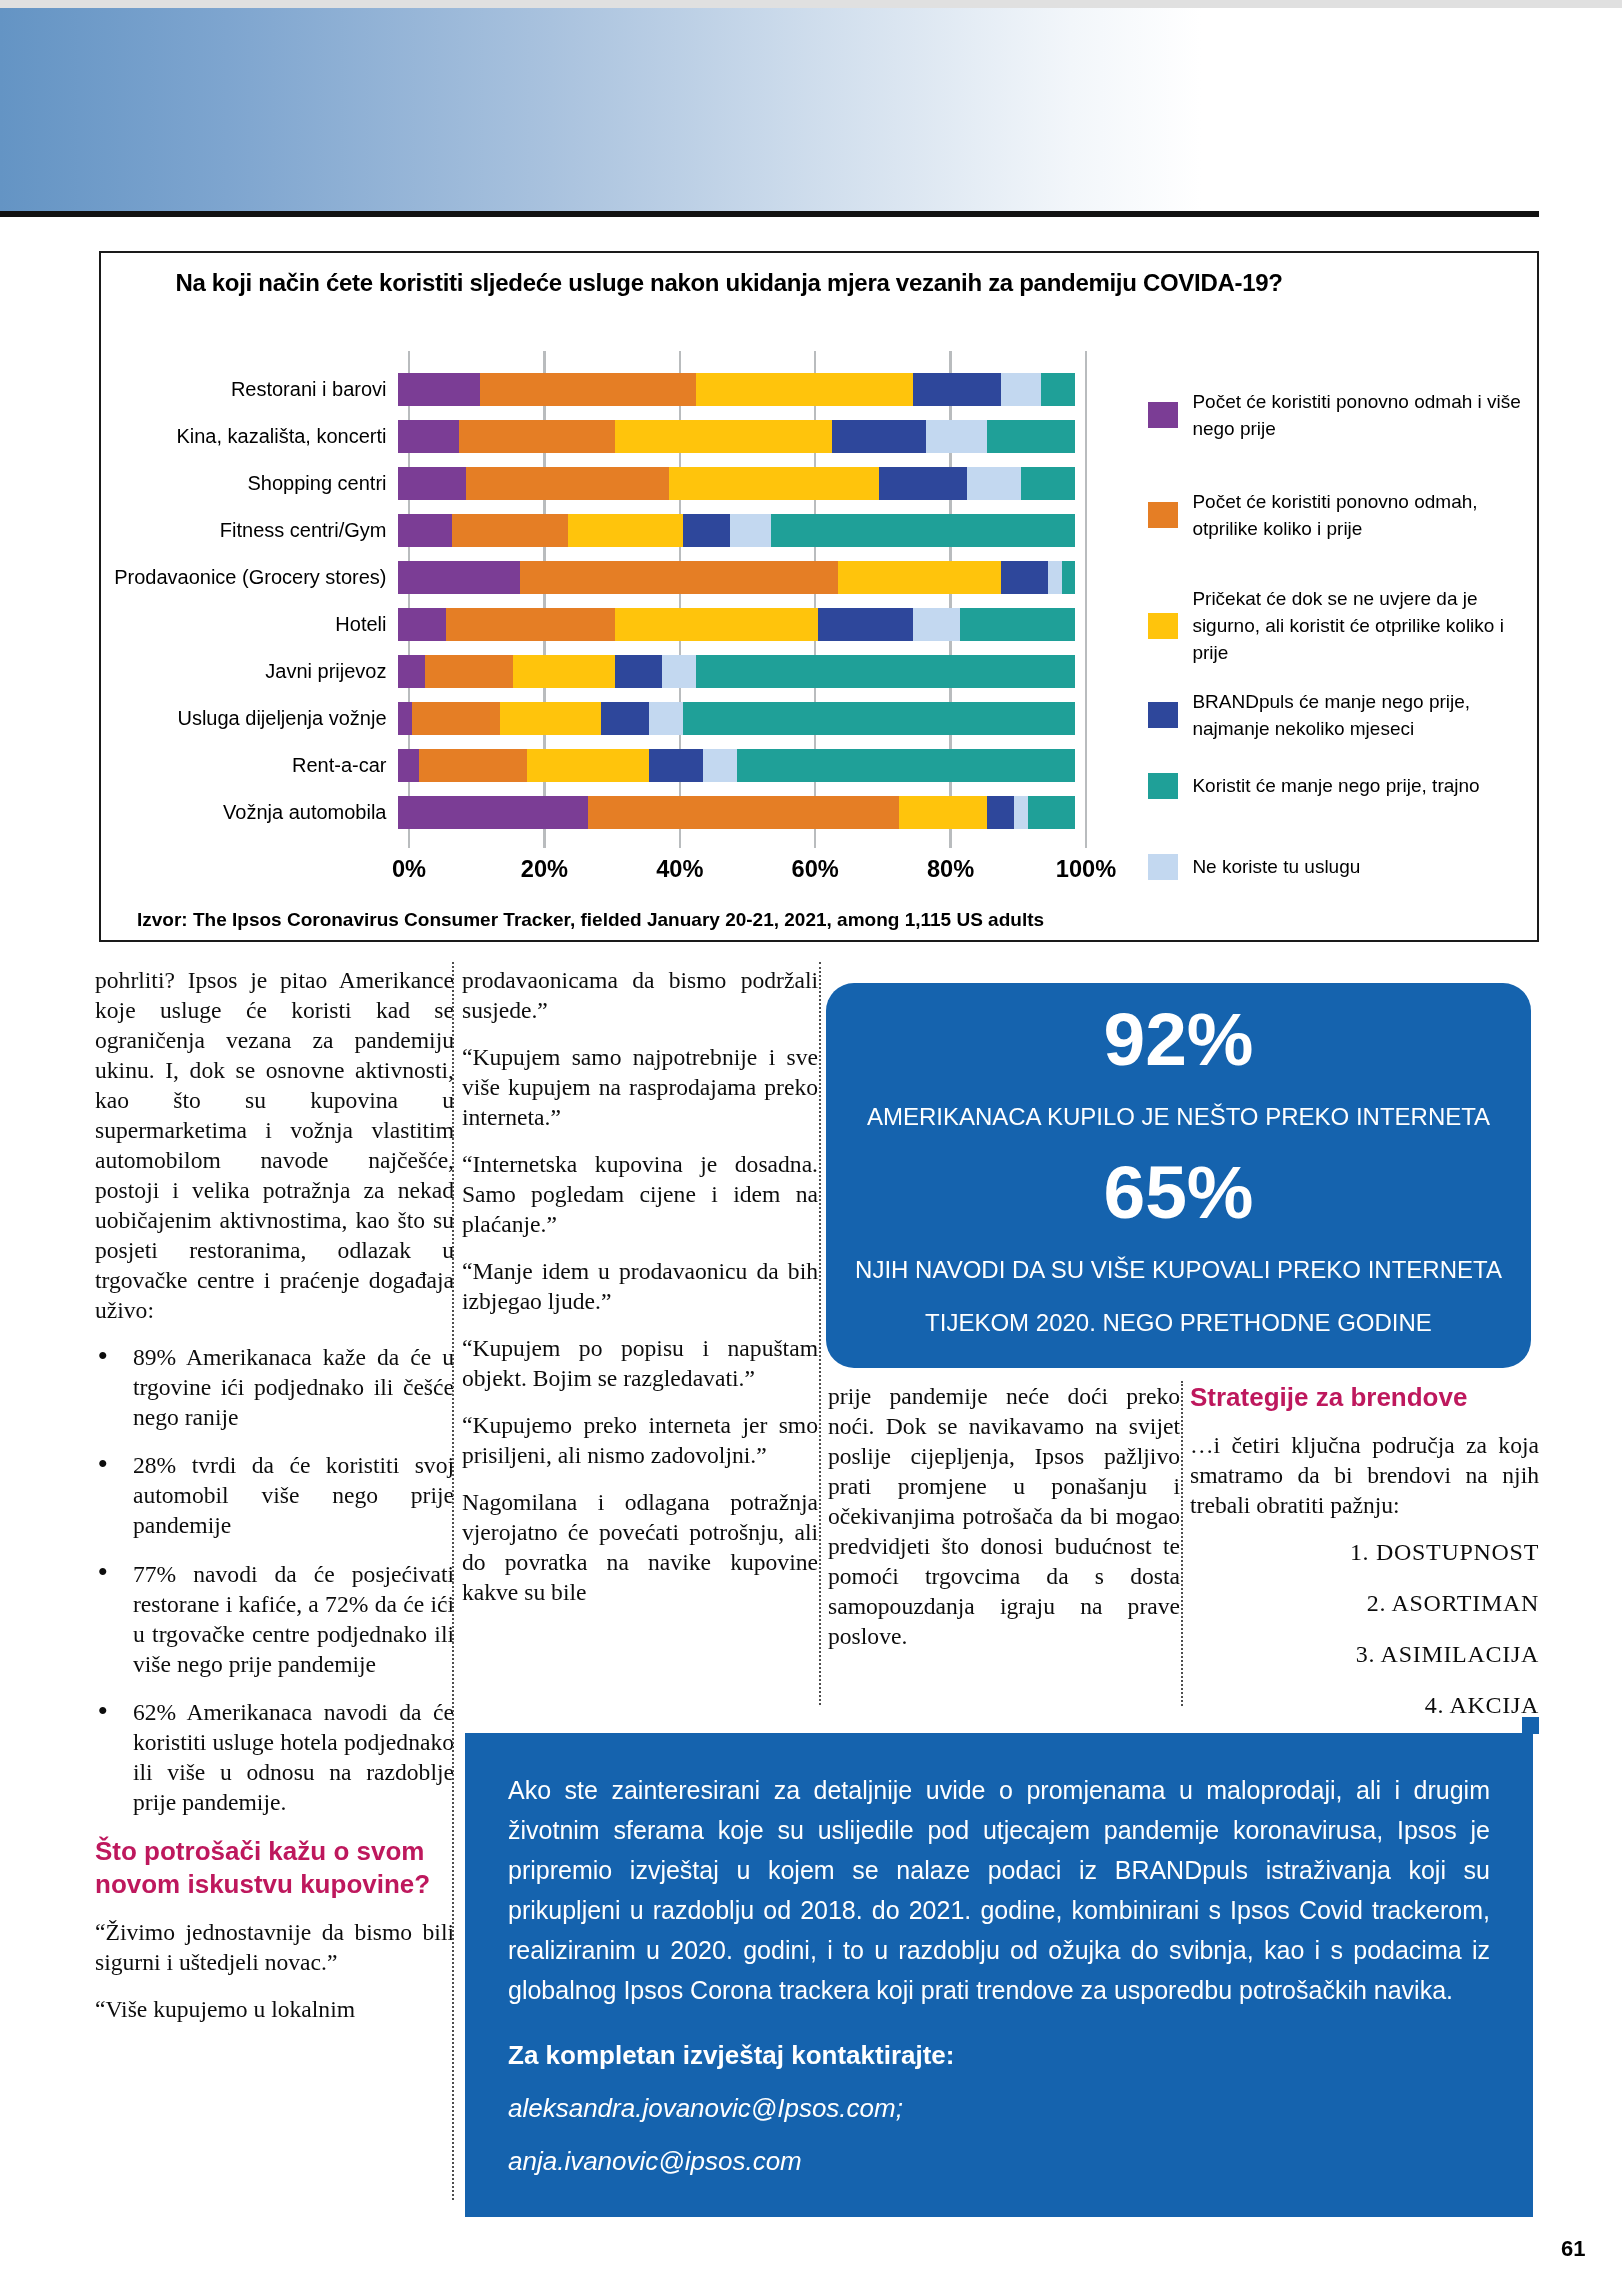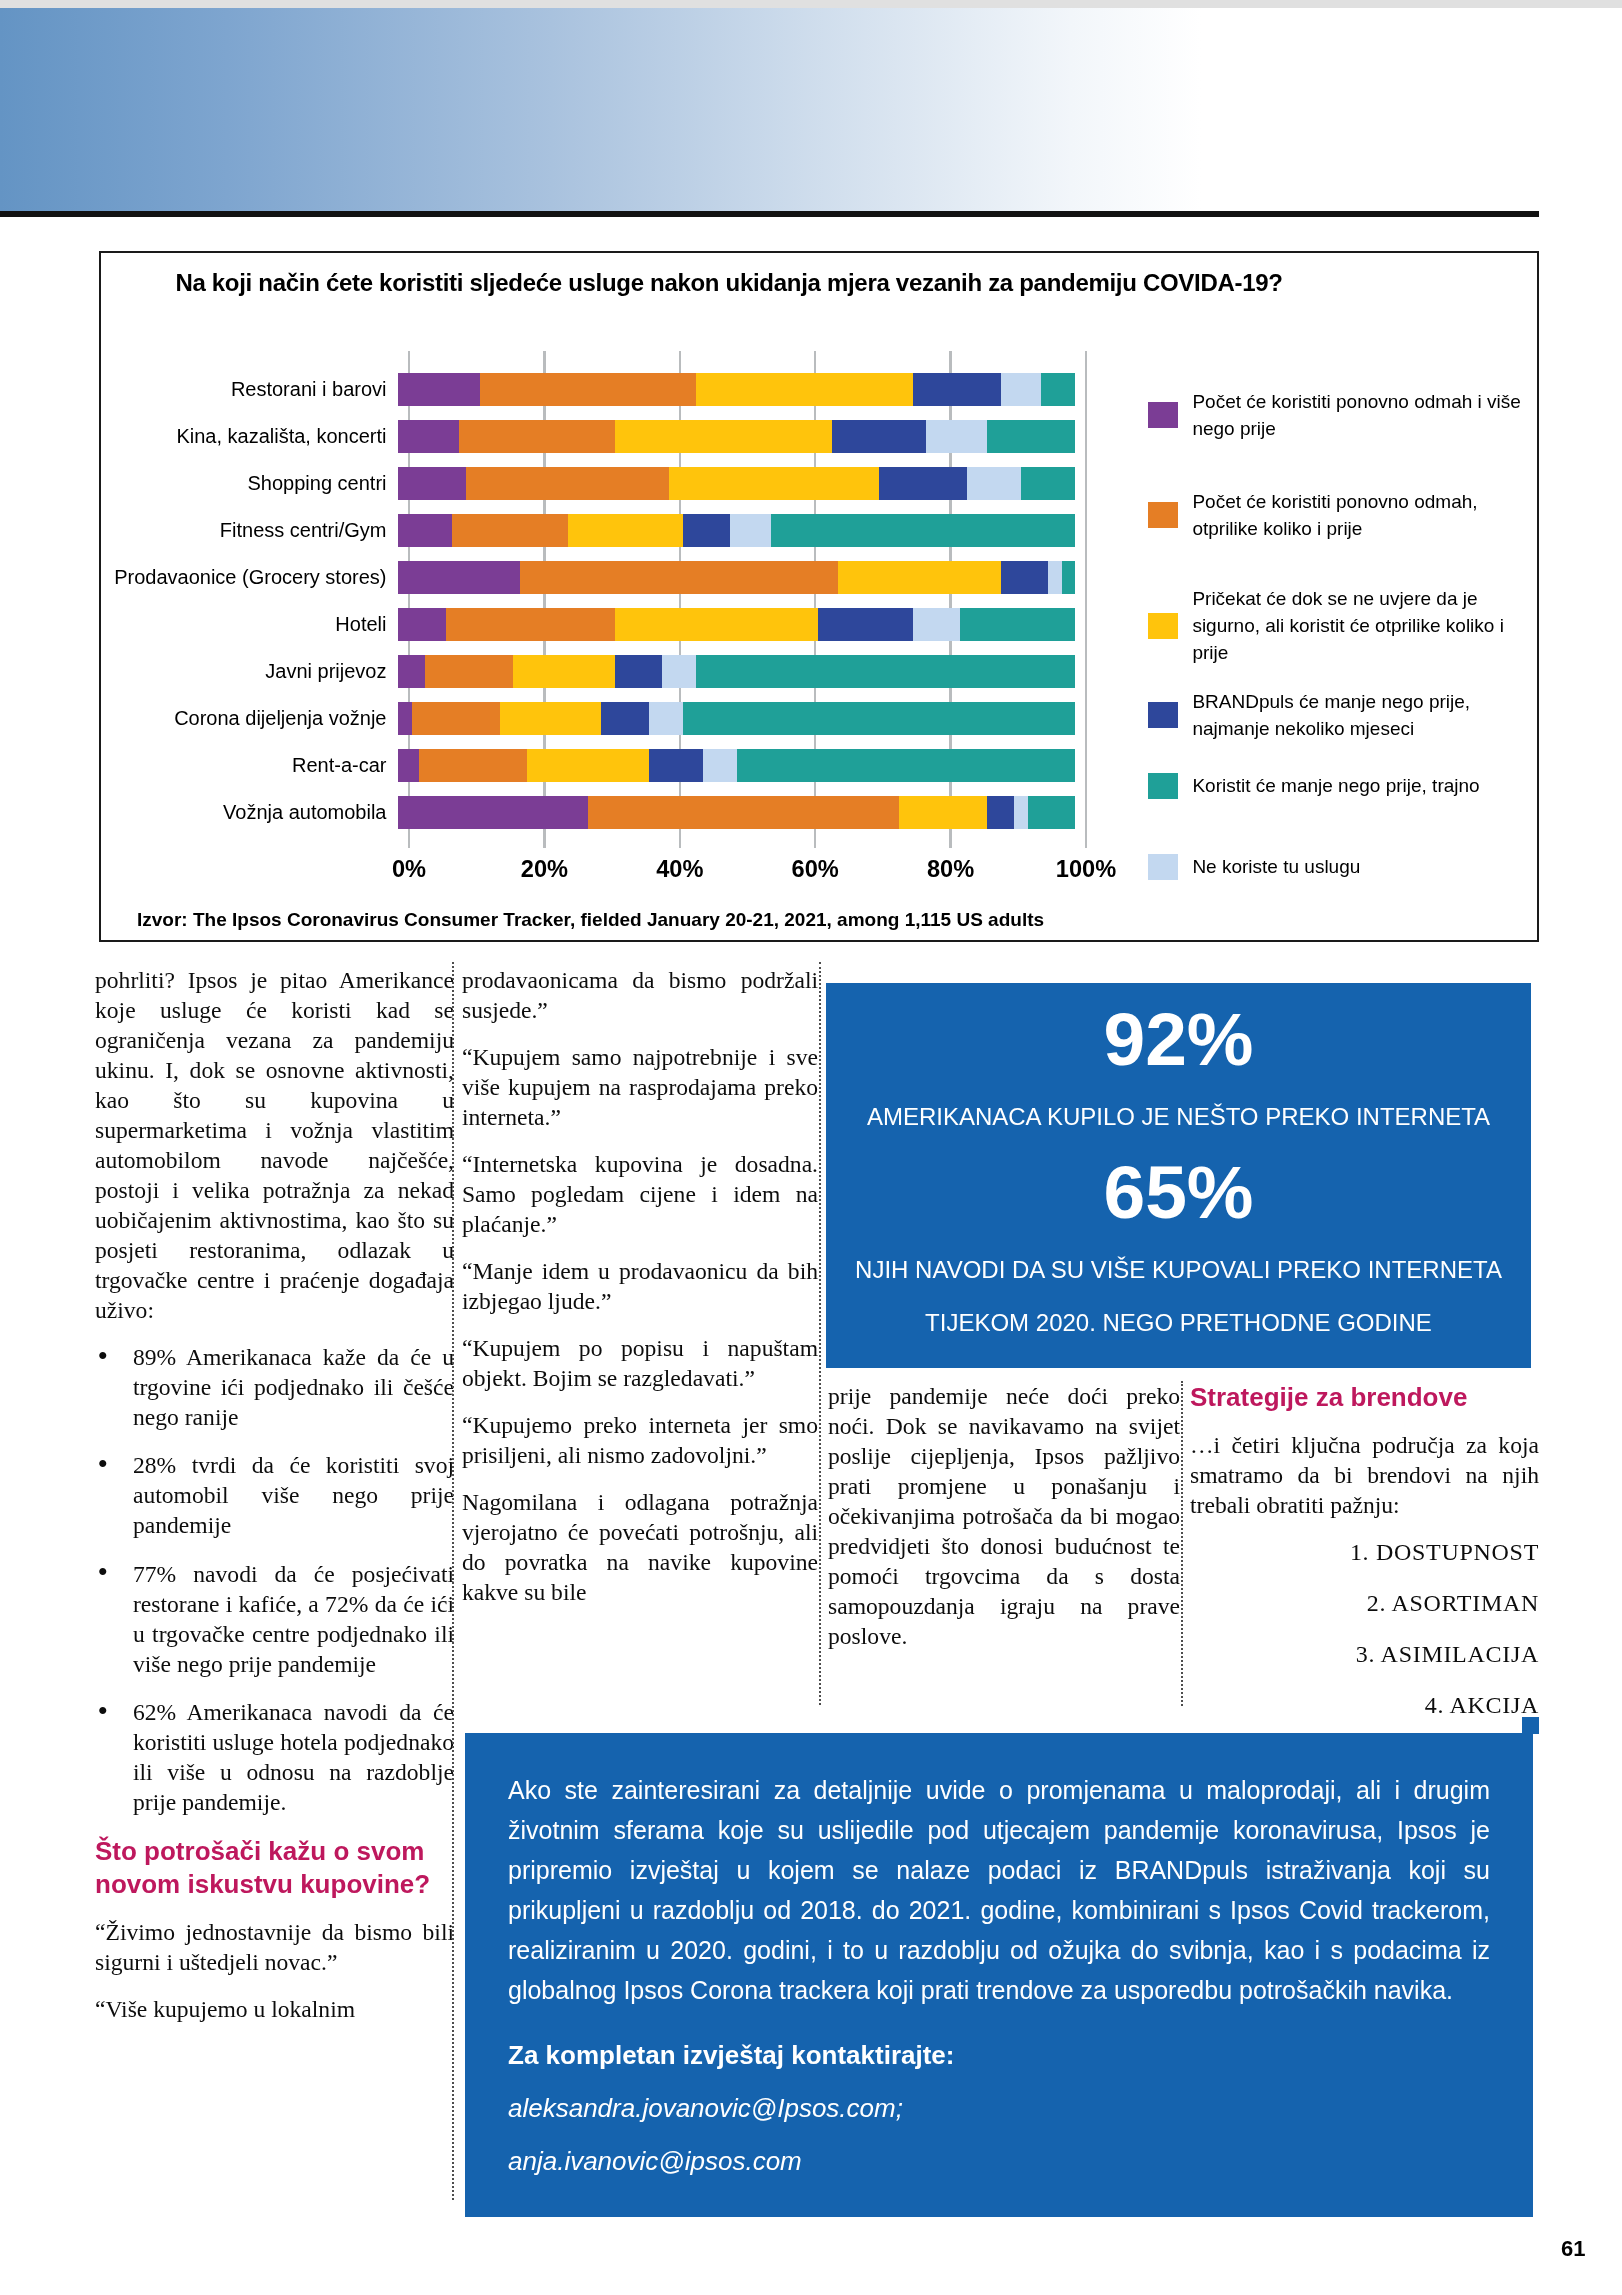--- a/index.html
+++ b/index.html
@@ -55,21 +55,21 @@
   .bullet-list li::before { content:"\2022"; position:absolute; left:2.6px; top:-1.3px; font-size:30px; }
   .col-heading { font-family:"Liberation Sans", sans-serif; font-weight:bold; font-size:26px;
     line-height:33px; text-align:left; margin:10.5px 0 15.7px 0; color:#be185d; }
   .num-list { list-style:none; }
   .num-list li { font-size:24px; margin-bottom:21px; letter-spacing:0.7px; text-align:right; }
   .end-square { position:absolute; right:0; bottom:6.5px; width:17px; height:17px; background:#1563ae; }
 
   
   .stat-box { position:absolute; left:826px; top:975px; width:705px; height:385px; background:#1563ae;
     color:#fff; display:flex; flex-direction:column; justify-content:space-evenly; align-items:center;
-    text-align:center; padding:6.5px 26px; }
+    text-align:center; padding:6.5px 26px;border-radius:28px; }
   .stat-num { font-weight:bold; font-size:75px; line-height:1; }
   .stat-label { font-size:24px; line-height:53px; }
 
   
   .blue-box { position:absolute; left:465px; top:1725px; width:1068px; height:484px; background:#1563ae;
     color:#fff; padding:37px 43px; }
   .bb-text { font-size:25px; line-height:40px; text-align:justify; }
   .bb-contact { font-weight:bold; font-size:26px; line-height:40px; margin-top:25px; }
   .bb-email { font-style:italic; font-size:26px; line-height:40px; margin-top:13px; }
 
@@ -180,21 +180,21 @@
             <div class="seg" style="width: 4%; background: rgb(123, 61, 149);"></div>
             <div class="seg" style="width: 13%; background: rgb(229, 126, 37);"></div>
             <div class="seg" style="width: 15%; background: rgb(255, 196, 12);"></div>
             <div class="seg" style="width: 7%; background: rgb(46, 71, 155);"></div>
             <div class="seg" style="width: 5%; background: rgb(195, 216, 240);"></div>
             <div class="seg" style="width: 56%; background: rgb(31, 160, 152);"></div>
           </div>
         </div>
         <div class="chart-row">
           <div class="row-label">
-            <span>Corona dijeljenja vožnje</span>
+            <span>Usluga dijeljenja vožnje</span>
           </div>
           <div class="row-bars">
             <div class="seg" style="width: 2%; background: rgb(123, 61, 149);"></div>
             <div class="seg" style="width: 13%; background: rgb(229, 126, 37);"></div>
             <div class="seg" style="width: 15%; background: rgb(255, 196, 12);"></div>
             <div class="seg" style="width: 7%; background: rgb(46, 71, 155);"></div>
             <div class="seg" style="width: 5%; background: rgb(195, 216, 240);"></div>
             <div class="seg" style="width: 58%; background: rgb(31, 160, 152);"></div>
           </div>
         </div>

